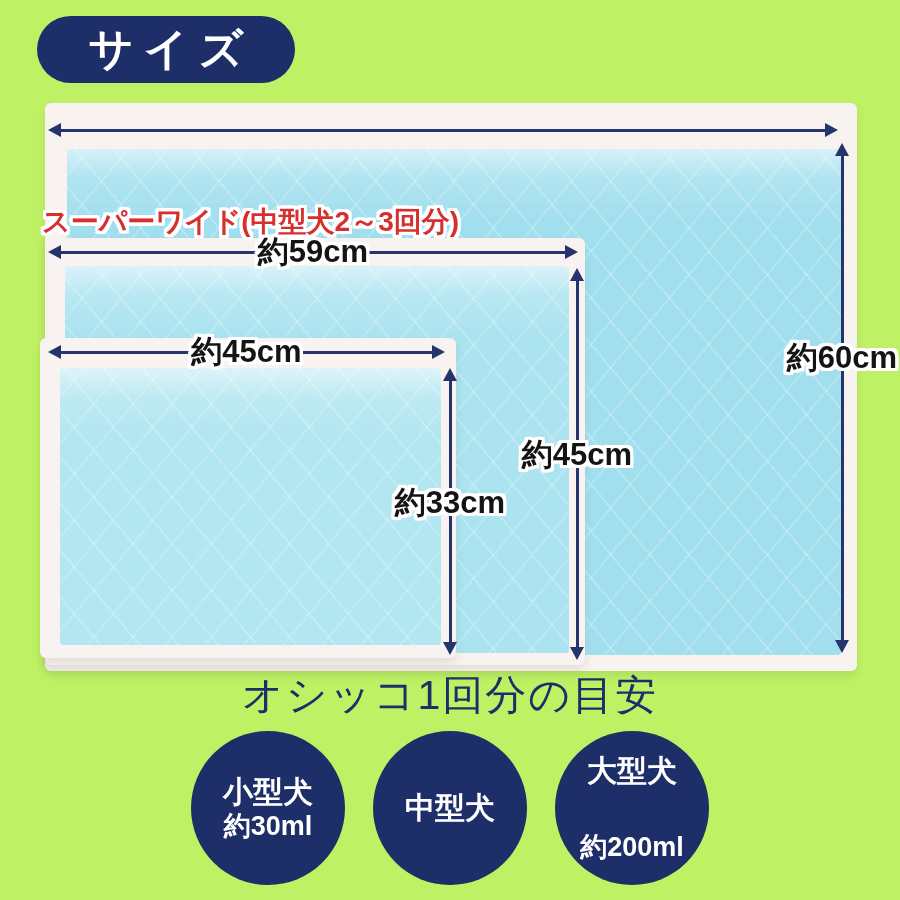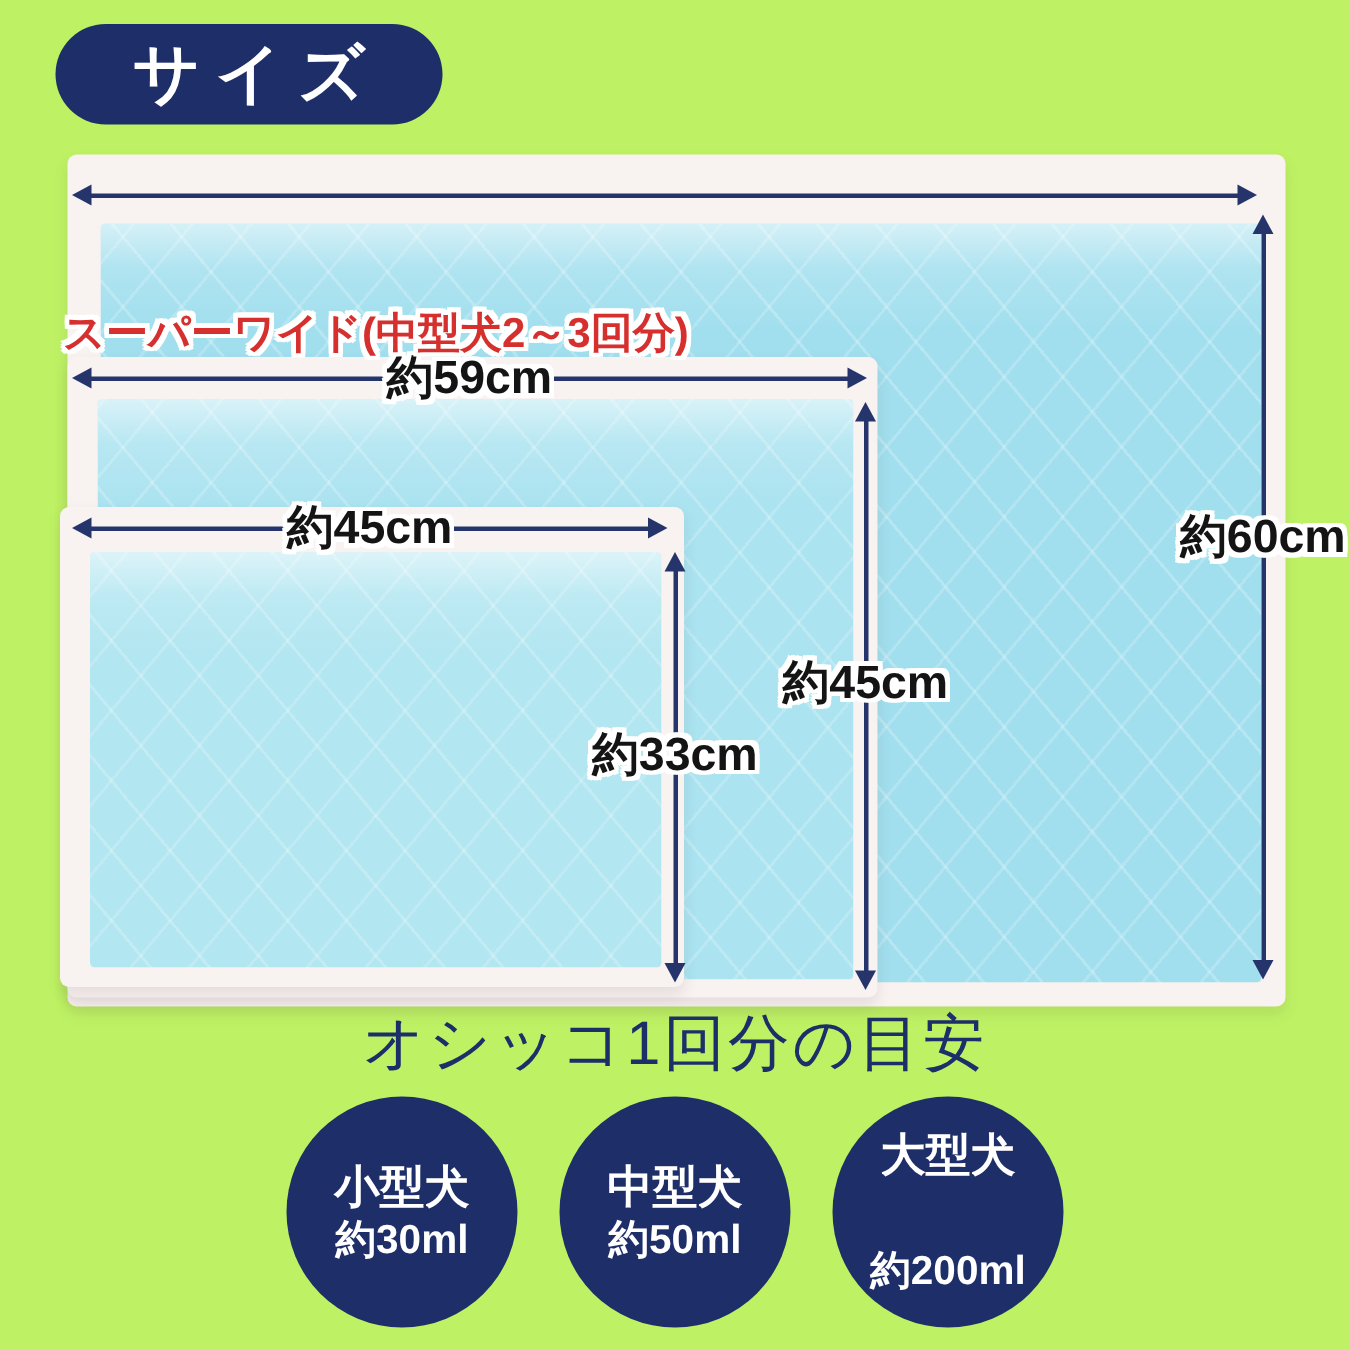--- a/index.html
+++ b/index.html
@@ -155,20 +155,19 @@
   <div class="pad-name" id="label-super">スーパーワイド(中型犬2～3回分)</div>
 
   <div class="guide-title">オシッコ1回分の目安</div>
 
   <div class="guide-circle" id="circle-small">
     <span class="dog">小型犬</span>
     <span class="amount">約30ml</span>
   </div>
   <div class="guide-circle" id="circle-medium">
     <span class="dog">中型犬</span>
-    <span class="amount">約50ml</span>
   </div>
   <div class="guide-circle" id="circle-large">
     <span class="dog">大型犬</span>
     <span class="amount">約200ml</span>
   </div>
 
 </div>
 
 </body></html>

